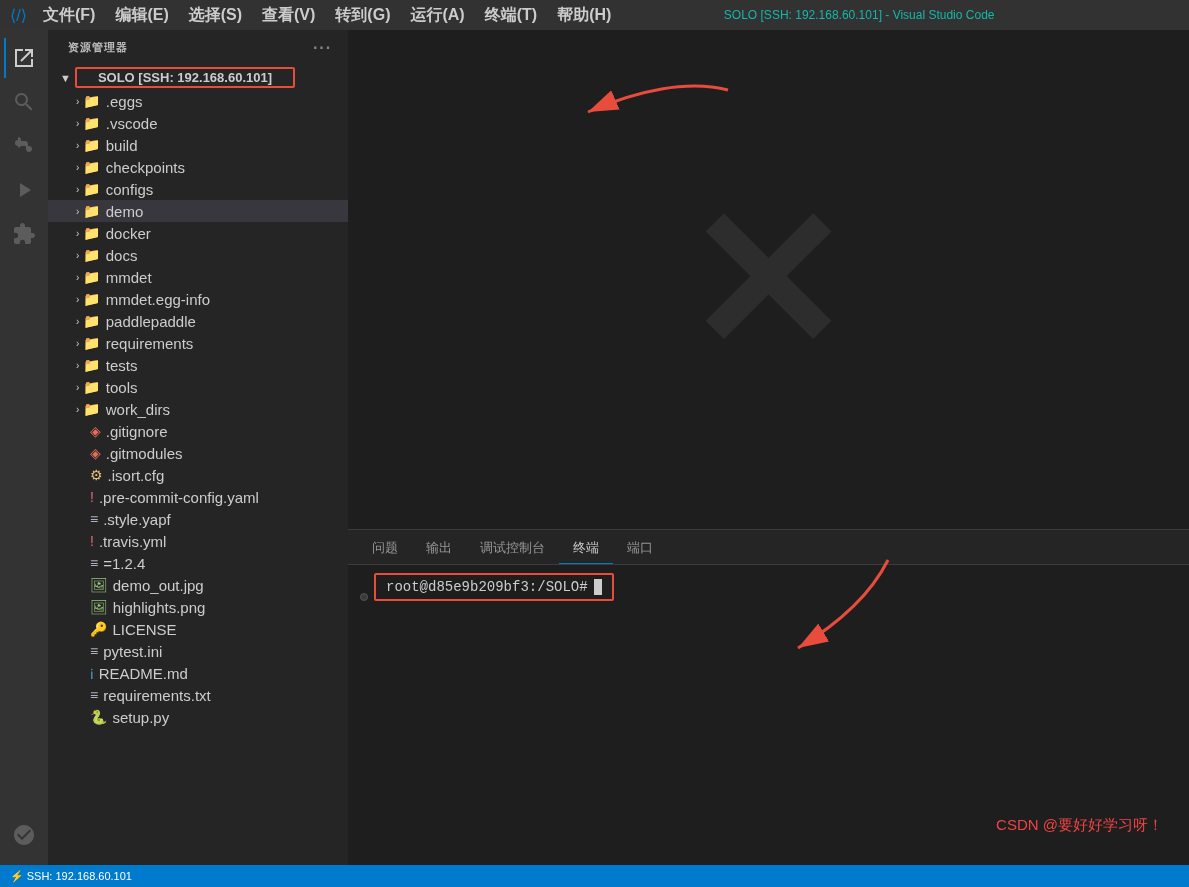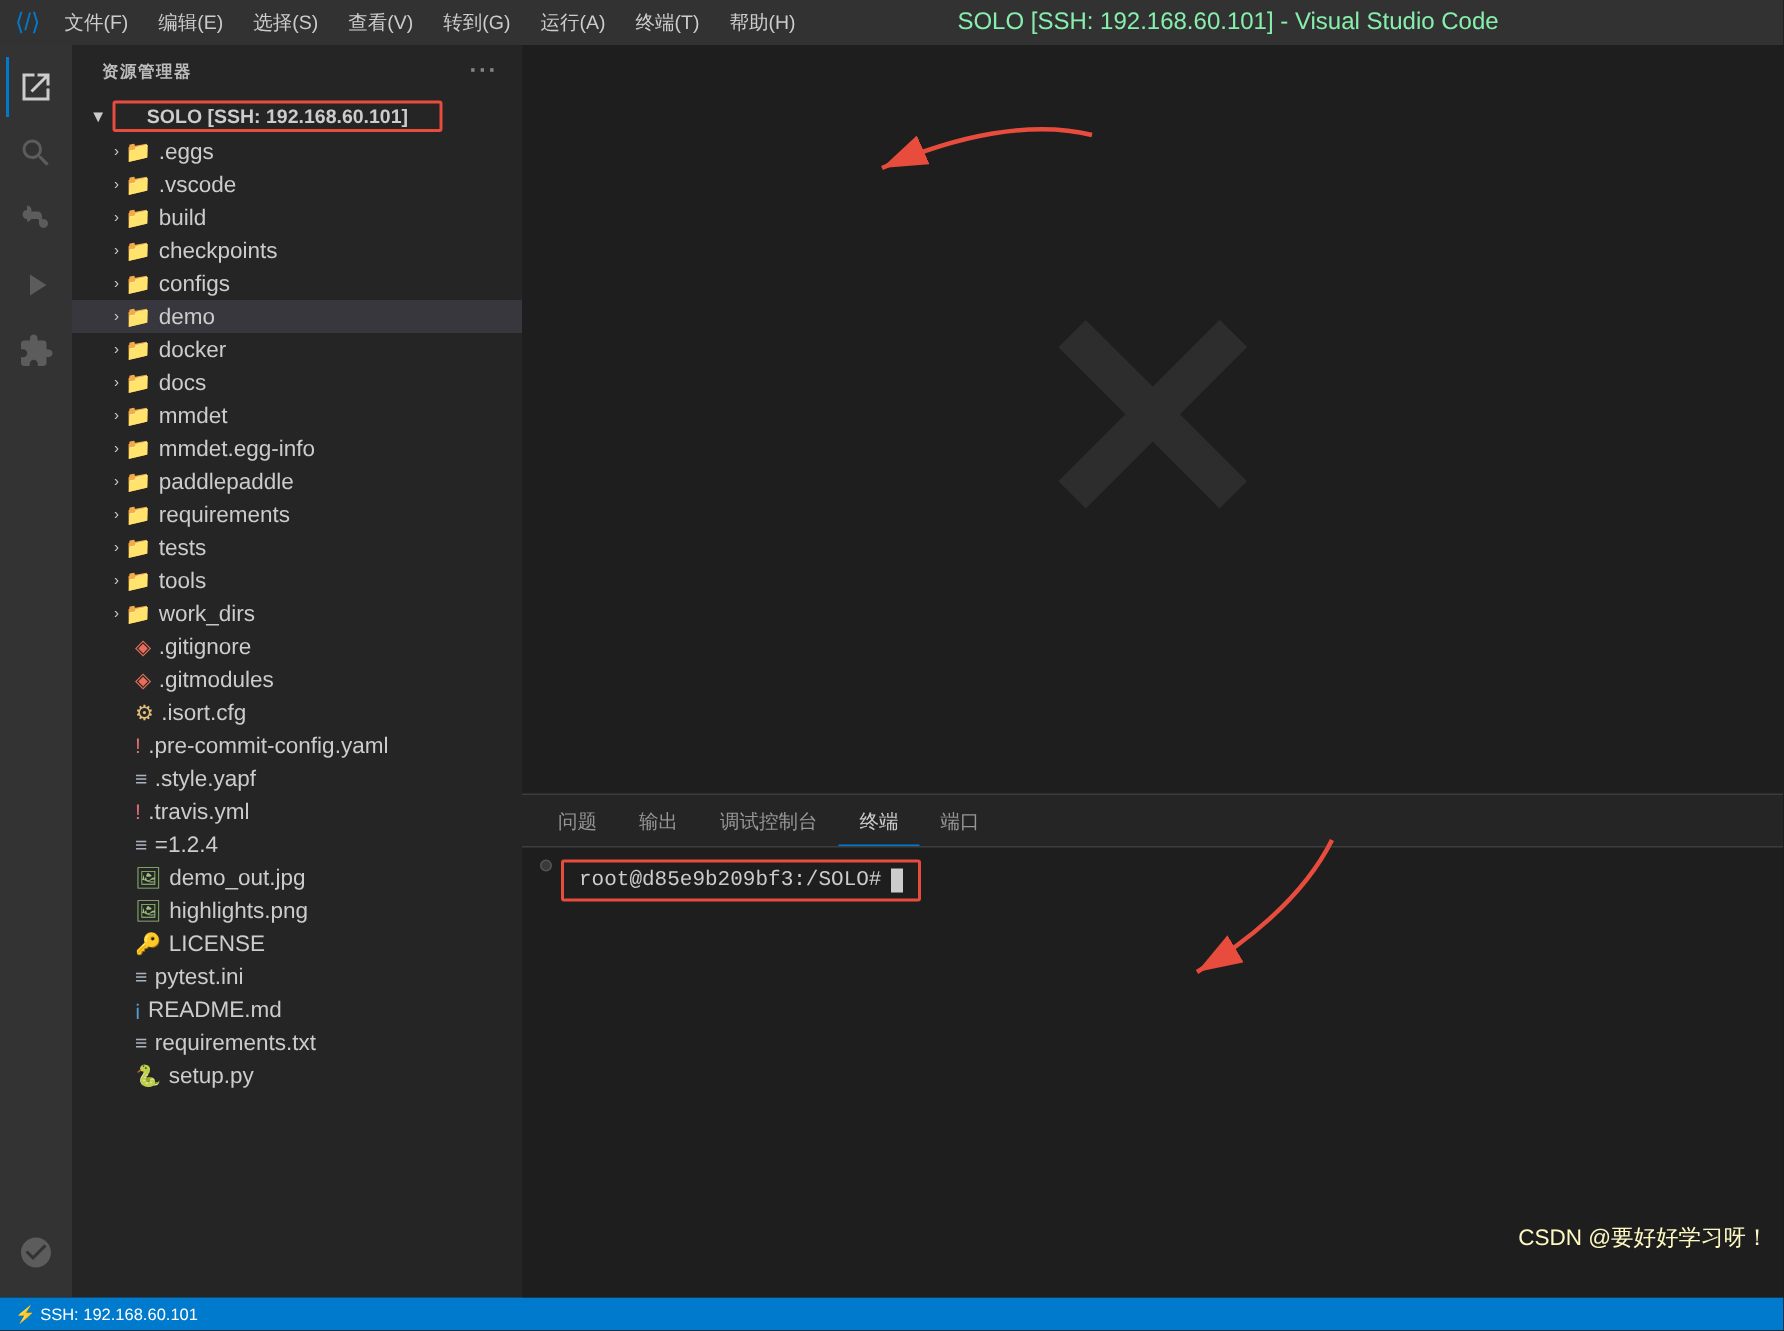--- a/index.html
+++ b/index.html
@@ -34,26 +34,27 @@
       color: #007acc;
       font-size: 16px;
     }
     .menu-bar {
       display: flex;
       gap: 4px;
     }
     .menu-item {
       padding: 2px 8px;
       color: #cccccc;
-      font-size: 13px;
+      font-size: 16px;
       cursor: pointer;
+      font-weight: bold;
     }
     .titlebar-center {
-      color: #86efac;
-      font-size: 16px;
+      color: #14b8a6;
+      font-size: 12px;
     }
 
     
     .main-layout {
       display: flex;
       flex: 1;
       overflow: hidden;
     }
 
     
@@ -213,21 +214,21 @@
     }
     .terminal-content {
       flex: 1;
       padding: 8px 12px;
       font-family: 'Consolas', 'Courier New', monospace;
       font-size: 14px;
       color: #cccccc;
     }
     .terminal-prompt {
       display: flex;
-      align-items: flex-start;
+      align-items: flex-end;
       gap: 6px;
     }
     .terminal-dot {
       width: 8px;
       height: 8px;
       border-radius: 50%;
       background: #3a3a3a;
       border: 1px solid #555;
     }
     .terminal-prompt-text {
@@ -286,23 +287,23 @@
       font-size: 200px;
       color: #2d2d2d;
       font-weight: bold;
       user-select: none;
     }
 
     
     .watermark {
       position: absolute;
       bottom: 30px;
-      right: 10px;
+      right: 26px;
       font-size: 15px;
-      color: #fef9c3;
+      color: #ef4444;
       font-family: 'Microsoft YaHei', sans-serif;
     }
 
     
     .arrow-svg {
       position: absolute;
       top: 0;
       left: 0;
       pointer-events: none;
     }

